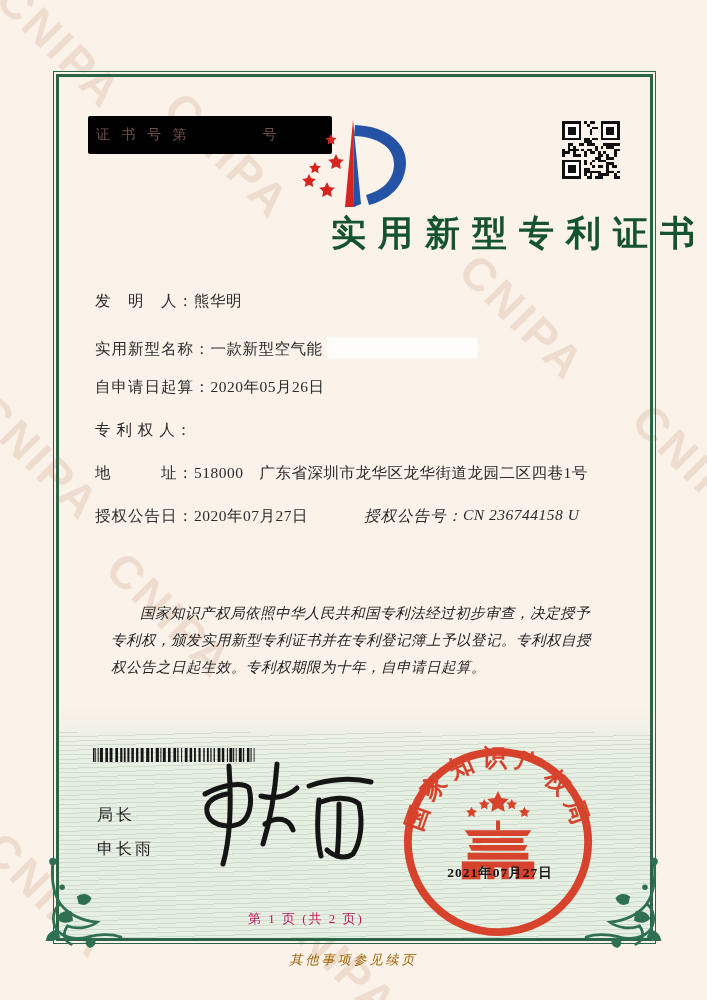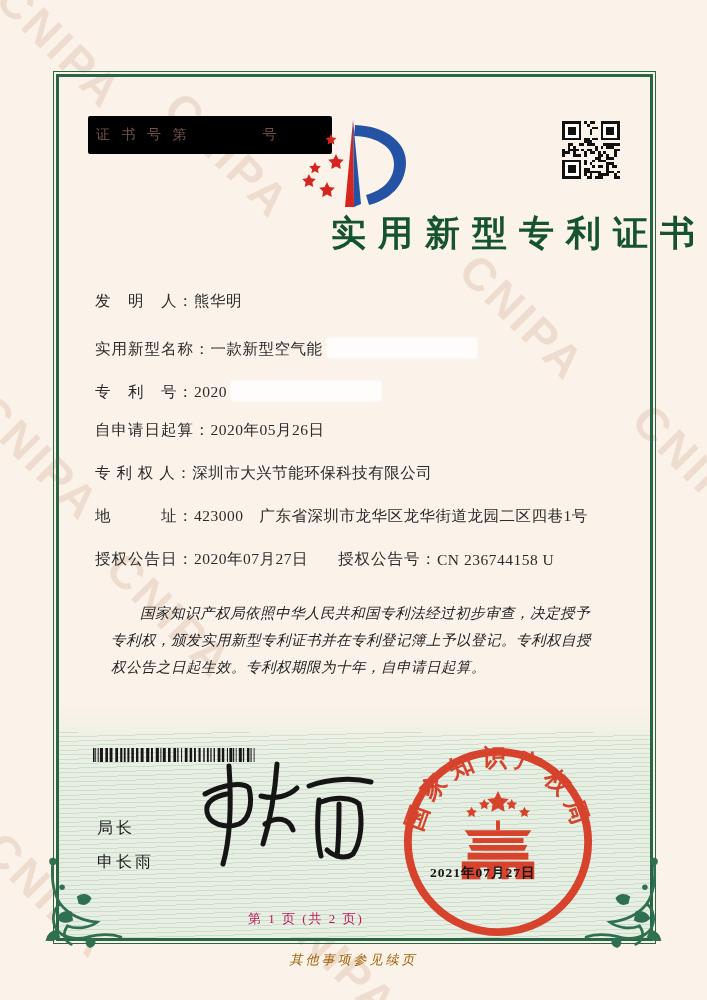--- a/index.html
+++ b/index.html
@@ -44,36 +44,36 @@
   }
   .fields{position:absolute; left:95px; top:291px; width:525px;}
   .frow{display:flex; align-items:baseline; height:43px; font-size:15.5px; color:#2b2b2b;}
   .frow .lab{white-space:nowrap; letter-spacing:1px;}
   .frow .val{white-space:nowrap; letter-spacing:.5px;}
   .redact{
     display:inline-block; width:150px; height:20px; background:#fffdfb;
     margin-left:4px; transform:translateY(4px); border-radius:1px;
     box-shadow:0 0 4px rgba(255,255,255,.9);
   }
-  .pair2{margin-left:30px; display:flex; align-items:center;}
+  .pair2{margin-left:56px; display:flex; align-items:flex-start;font-style:italic;}
   .body-text{
     position:absolute; left:95px; top:584px; width:520px;
     font-size:14.5px; line-height:1.85; font-style:italic; color:#222;
     letter-spacing:.5px;
   }
   .body-text p{margin:16px; text-indent:2em;}
   .barcode{position:absolute; left:93px; top:748px; width:165px; height:14px;}
   .officer{
-    position:absolute; left:97px; top:798px; font-family:Liberation Mono, monospace;
-    font-size:16px; color:#1d1d1d; letter-spacing:3px; line-height:34px;margin-top:14px;
+    position:absolute; left:97px; top:798px; font-family:Liberation Sans, sans-serif;
+    font-size:16px; color:#1d1d1d; letter-spacing:3px; line-height:34px;
   }
   .sig{position:absolute; left:185px; top:752px; width:200px; height:125px;}
   .seal{position:absolute; left:400px; top:744px; width:196px; height:196px; opacity:.93;}
   .seal-date{
-    position:absolute; left:430px; top:864px; width:140px; text-align:left;
+    position:absolute; left:430px; top:864px; width:140px; text-align:center;
     font-size:13.5px; font-weight:700; color:#161616; letter-spacing:1px; z-index:4;
   }
   .page-footer{
     position:absolute; left:56px; width:500px; top:910px; text-align:center;
     font-size:13px; color:#be185d; letter-spacing:2px;
   }
   .continuation{
     position:absolute; left:0; right:0; top:951px; text-align:center;
     font-size:13px; font-style:italic; color:#a16207; letter-spacing:3px; z-index:3;
   }
@@ -282,35 +282,29 @@
         <div class="frow">
           <span class="lab">发　明　人：</span>
           <span class="val">熊华明</span>
         </div>
         <div class="frow">
           <span class="lab">实用新型名称：</span>
           <span class="val">一款新型空气能</span>
           <span class="redact"></span>
         </div>
         <div class="frow">
-          <span class="lab">专　利　号：</span>
-          <span class="val">2020</span>
-          <span class="redact"></span>
-        </div>
-        <div class="frow">
           <span class="lab">自申请日起算：</span>
           <span class="val">2020年05月26日</span>
         </div>
         <div class="frow">
           <span class="lab">专 利 权 人：</span>
-          <span class="val">深圳市大兴节能环保科技有限公司</span>
         </div>
         <div class="frow">
           <span class="lab">地　　　址：</span>
-          <span class="val">423000　广东省深圳市龙华区龙华街道龙园二区四巷1号</span>
+          <span class="val">518000　广东省深圳市龙华区龙华街道龙园二区四巷1号</span>
         </div>
         <div class="frow">
           <span class="lab">授权公告日：</span>
           <span class="val">2020年07月27日</span>
           <span class="pair2">
             <span class="lab">授权公告号：</span>
             <span class="val">CN 236744158 U</span>
           </span>
         </div>
       </div>

